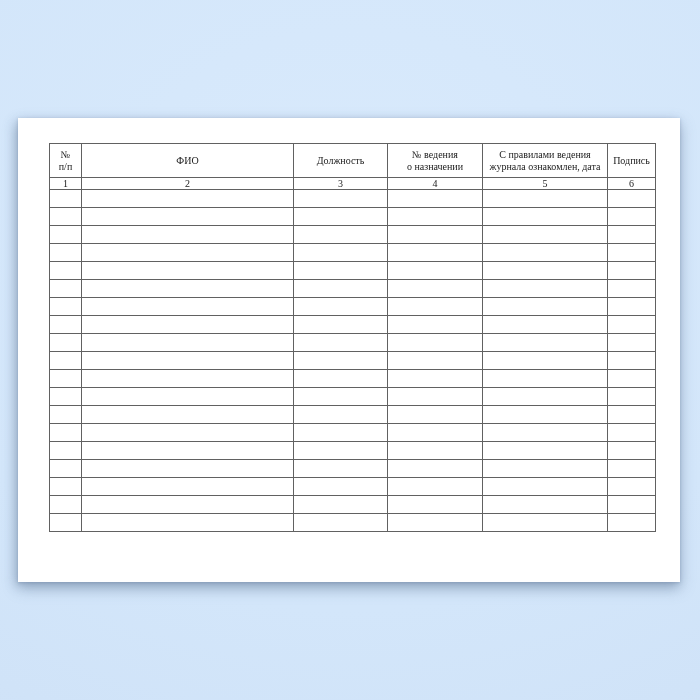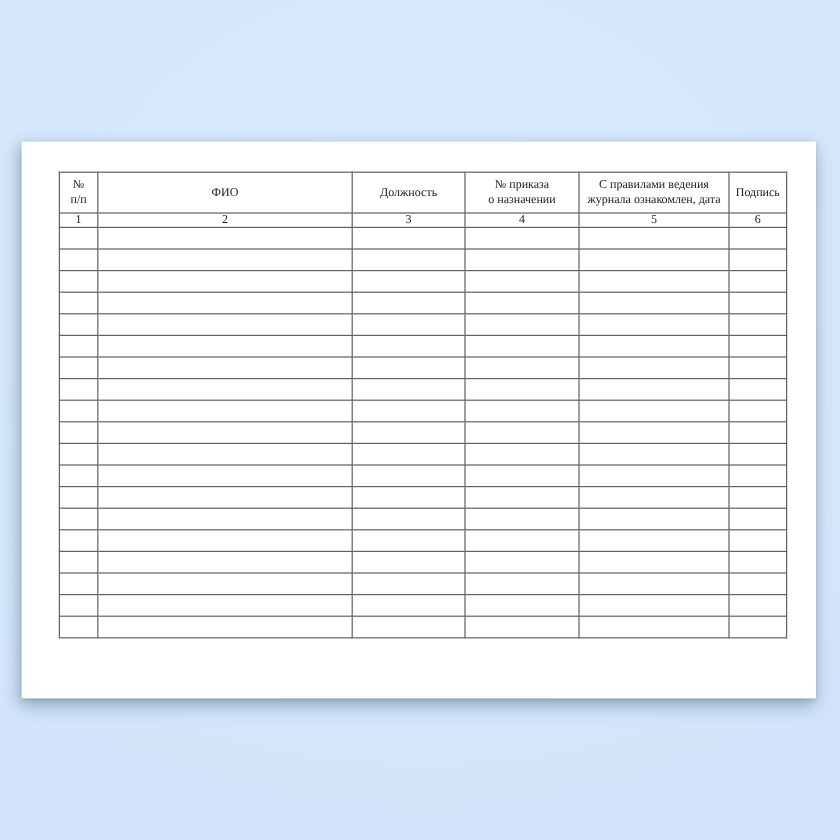--- a/index.html
+++ b/index.html
@@ -50,21 +50,21 @@
       <col style="width:95px">
       <col style="width:125px">
       <col style="width:48px">
     </colgroup>
     <thead>
       <tr class="row-header">
         <th>№
 п/п</th>
         <th>ФИО</th>
         <th>Должность</th>
-        <th>№ приказа
+        <th>№ ведения
 о назначении</th>
         <th>С правилами ведения
 журнала ознакомлен, дата</th>
         <th>Подпись</th>
       </tr>
       <tr class="row-numbers">
         <td>1</td>
         <td>2</td>
         <td>3</td>
         <td>4</td>

